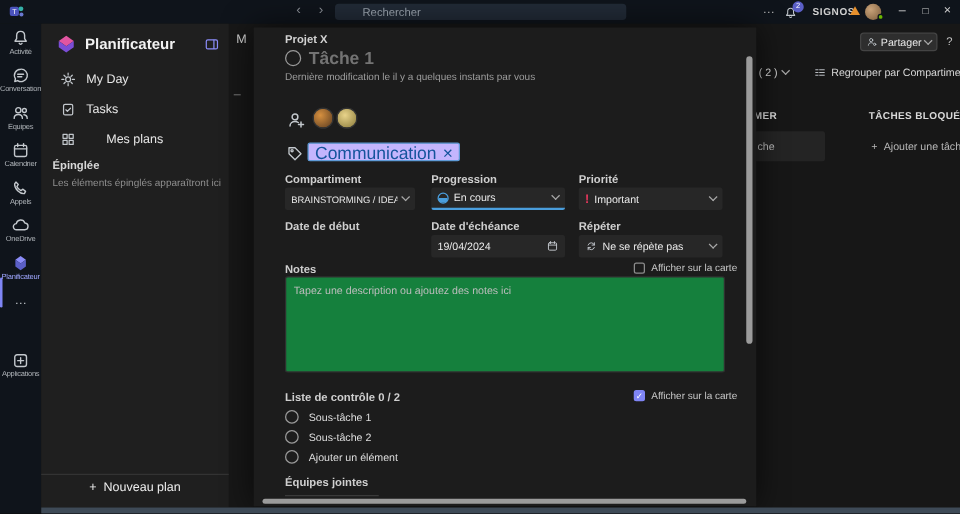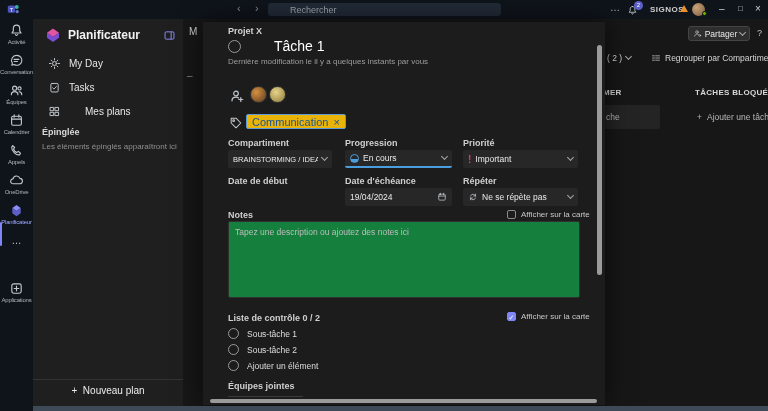--- a/index.html
+++ b/index.html
@@ -49,26 +49,26 @@
                justify-content:center; gap:3px; font-size:8.5px; color:#e8e8e8; cursor:pointer; }
   .helpq { position:absolute; left:757px; top:28px; font-size:9px; color:#c4c4c4; }
   .toolrow { font-size:8.5px; color:#d6d6d6; white-space:nowrap; }
   
   .chev { width:5px; height:5px; border-right:1.2px solid #a8a8a8; border-bottom:1.2px solid #a8a8a8;
           display:inline-block; transform:rotate(45deg); margin-top:-3px; flex:none; }
   
   #dialog { position:absolute; left:203px; top:22px; width:402px; height:383px; background:#1c1c1c;
             box-shadow:0 0 24px rgba(0,0,0,.65); }
   .crumb { font-size:9px; font-weight:bold; color:#d2d2d2; }
-  .task-title { font-size:14px; font-weight:normal; color:#ffffff;margin-left:27px; }
+  .task-title { font-size:14px; font-weight:bold; color:#737373; }
   .subtitle { font-size:8px; color:#9d9d9d; }
   .radio { width:13px; height:13px; border:1.5px solid #9a9a9a; border-radius:50%; background:transparent; }
   .chip { position:absolute; left:246px; top:114px; height:15px; display:flex; align-items:center; gap:5px;
-          background:#eab308; border:1px solid #5e9ad6; border-radius:2px; padding:0 5px;
-          font-size:11px; color:#15549c; }
+          background:#c4b5fd; border:1px solid #5e9ad6; border-radius:2px; padding:0 5px;
+          font-size:14px; color:#15549c; }
   .fld-label { font-size:9px; font-weight:bold; color:#cfcfcf; }
   .fld { position:absolute; height:18px; background:#272727; border-radius:2px; display:flex;
          align-items:center; gap:4px; padding:0 5px; font-size:8.5px; color:#eaeaea;
          white-space:nowrap; overflow:hidden; cursor:pointer; }
   .fld .chev { margin-left:auto; }
   .fld-focus { border-bottom:2px solid #4a9edd; }
   .halfcircle { width:9px; height:9px; border:1.2px solid #4a9edd; border-radius:50%; flex:none;
                 background:linear-gradient(to top,#4a9edd 50%,transparent 50%); }
   .prio { color:#e8385d; font-weight:bold; font-size:10px; }
   .cb { width:9px; height:9px; border:1px solid #8c8c8c; border-radius:2px; background:transparent; flex:none; }

